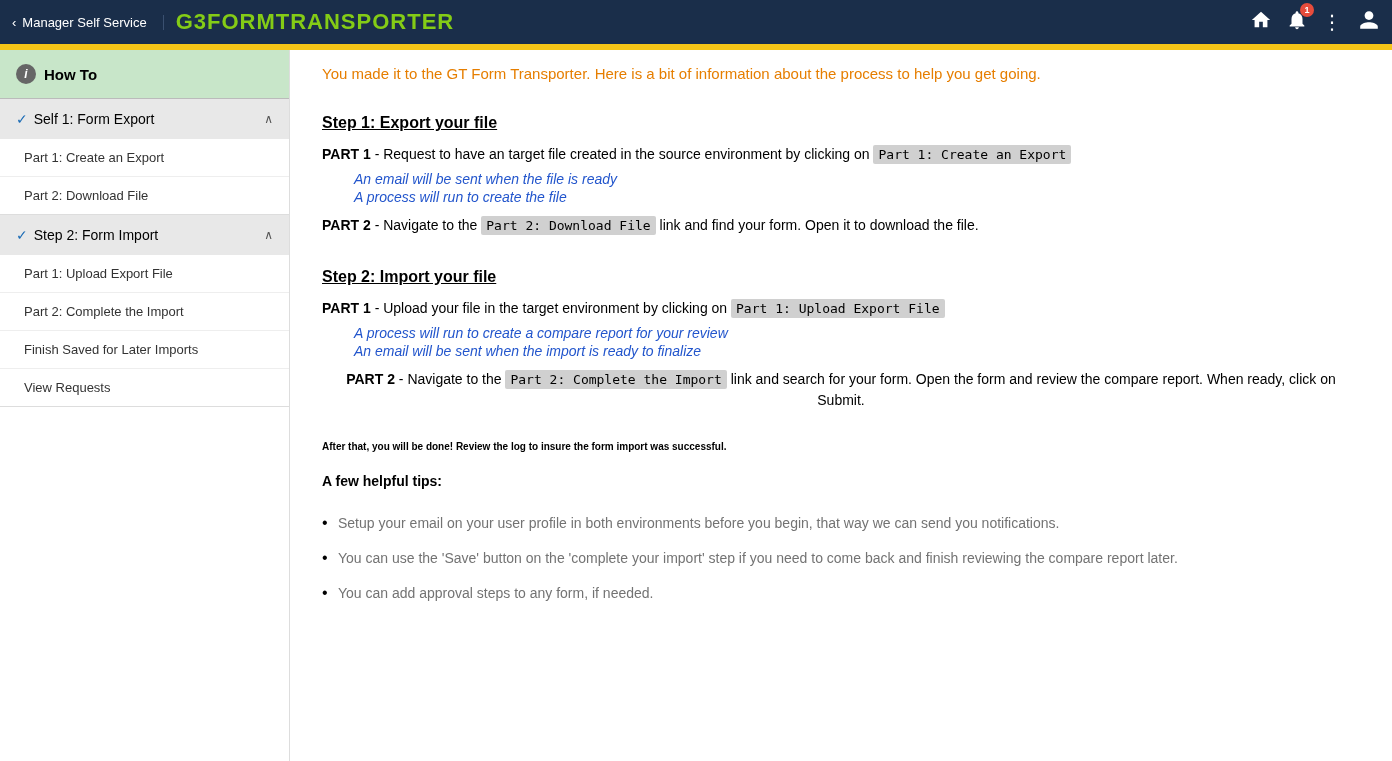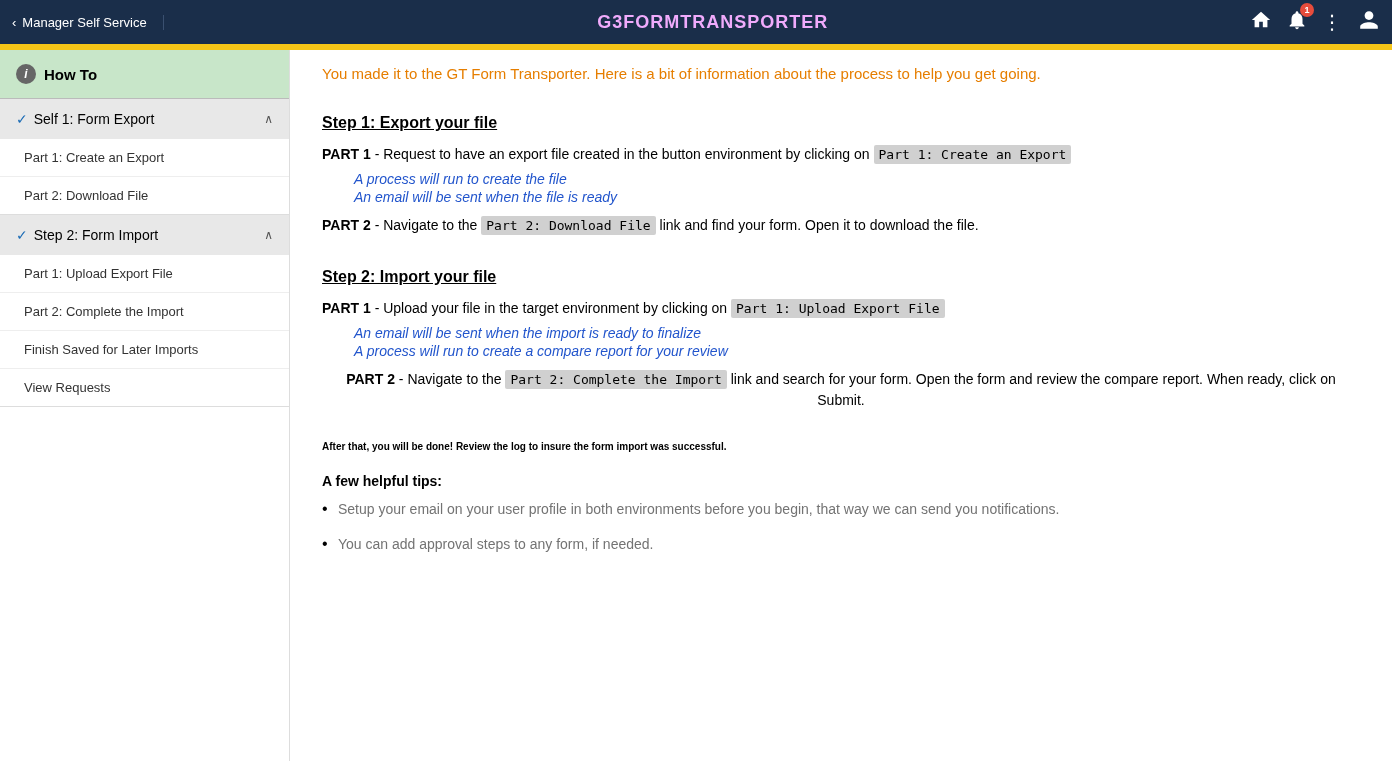--- a/index.html
+++ b/index.html
@@ -21,23 +21,23 @@
       align-items: center;
       gap: 6px;
       cursor: pointer;
       white-space: nowrap;
       padding-right: 16px;
       border-right: 1px solid #3a5070;
       margin-right: 12px;
     }
     .top-nav .app-title {
       flex: 1;
-      text-align: center;
-      color: #f0abfc;
-      font-size: 18px;
+      text-align: left;
+      color: #84cc16;
+      font-size: 22px;
       font-weight: bold;
       letter-spacing: 1px;
     }
     .top-nav .nav-icons {
       display: flex;
       align-items: center;
       gap: 14px;
     }
     .nav-icon {
       color: #fff;
@@ -220,21 +220,21 @@
     .summary-bold {
       font-weight: bold;
       font-size: 10px;
       margin: 16px 0 18px 0;
       line-height: 1.6;
     }
 
     .tips-heading {
       font-weight: bold;
       font-size: 14px;
-      margin-bottom: 10px;
+      margin-bottom: 24px;
     }
 
     .tips-list {
       list-style: none;
       padding: 0;
     }
     .tips-list li {
       padding-left: 16px;
       position: relative;
       margin-bottom: 14px;
@@ -341,55 +341,56 @@
 
   <div class="content">
 
     <div class="intro-text">You made it to the GT Form Transporter. Here is a bit of information about the process to help you get going.</div>
 
     <div class="step-block">
       <div class="step-heading">Step 1:  Export your file</div>
 
       <div class="part-line">
         <span class="part-label">PART 1</span>
-        <span>-  Request to have an export file created in the button environment by clicking on</span>
+        <span>-  Request to have an target file created in the source environment by clicking on</span>
         <span class="highlight-link">Part 1:  Create an Export</span>
       </div>
+      <div class="italic-blue">An email will be sent when the file is ready</div>
       <div class="italic-blue">A process will run to create the file</div>
-      <div class="italic-blue">An email will be sent when the file is ready</div>
 
       <div class="part-line" style="margin-top:10px;">
         <span class="part-label">PART 2</span>
         <span>-  Navigate to the</span>
         <span class="highlight-link">Part 2:  Download File</span>
         <span>link and find your form. Open it to download the file.</span>
       </div>
     </div>
 
     <div class="step-block">
       <div class="step-heading">Step 2: Import your file</div>
 
       <div class="part-line">
         <span class="part-label">PART 1</span>
         <span>-  Upload your file in the target environment by clicking on</span>
         <span class="highlight-link">Part 1:  Upload Export File</span>
       </div>
+      <div class="italic-blue">A process will run to create a compare report for your review</div>
       <div class="italic-blue">An email will be sent when the import is ready to finalize</div>
-      <div class="italic-blue">A process will run to create a compare report for your review</div>
 
       <div class="part-line" style="margin-top:10px;text-align:center;">
         <span class="part-label">PART 2</span>
         <span>-  Navigate to the</span>
         <span class="highlight-link">Part 2:  Complete the Import</span>
         <span>link and search for your form. Open the form and review the compare report. When ready, click on Submit.</span>
       </div>
     </div>
 
     <div class="summary-bold">After that, you will be done! Review the log to insure the form import was successful.</div>
 
     <div class="tips-heading">A few helpful tips:</div>
     <ul class="tips-list">
       <li><span>Setup your email on your user profile in both environments before you begin, that way we can send you notifications.</span></li>
+      <li><span>You can use the 'Save' button on the 'complete your import' step if you need to come back and finish reviewing the compare report later.</span></li>
       <li><span>You can add approval steps to any form, if needed.</span></li>
     </ul>
 
   </div>
 </div>
 
 </body></html>

